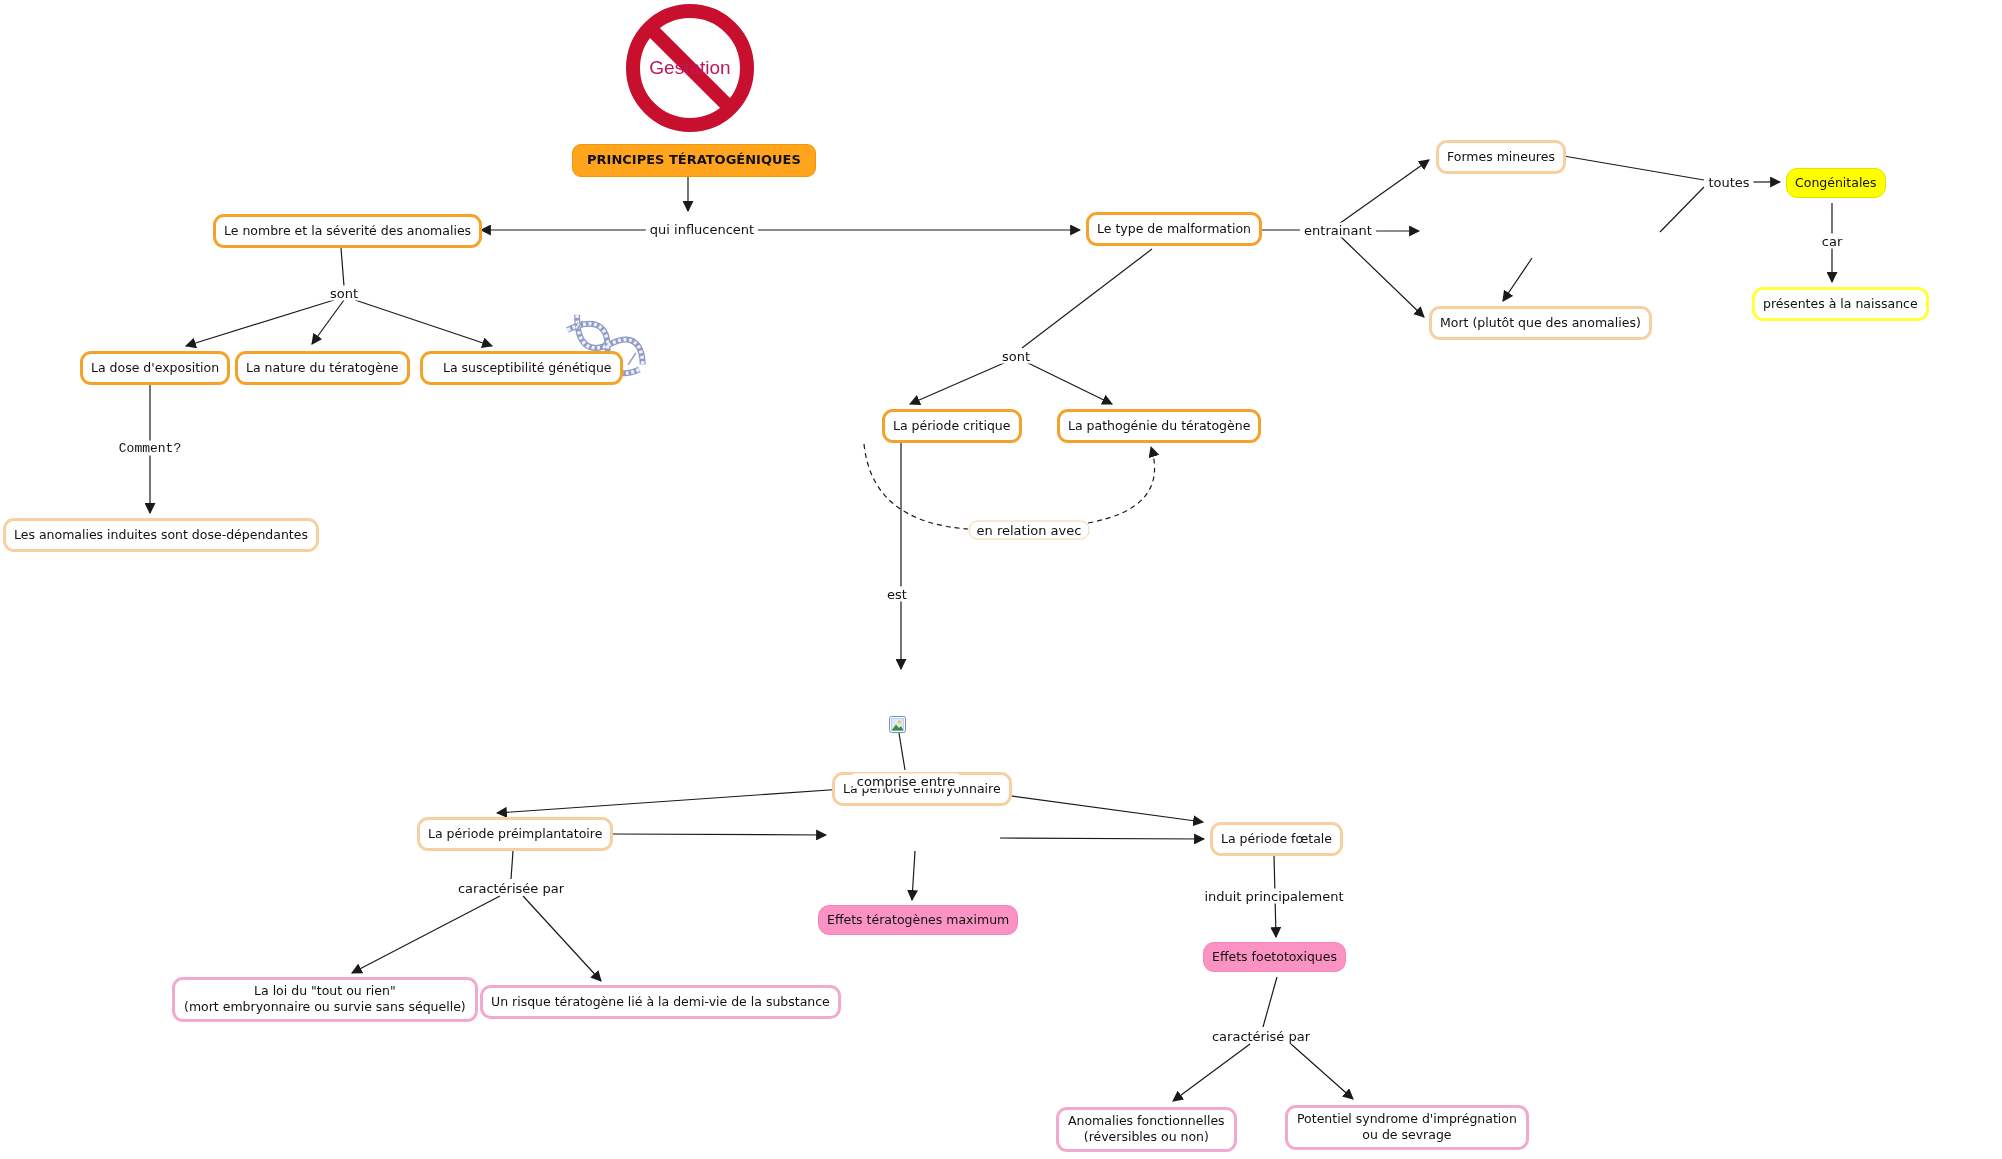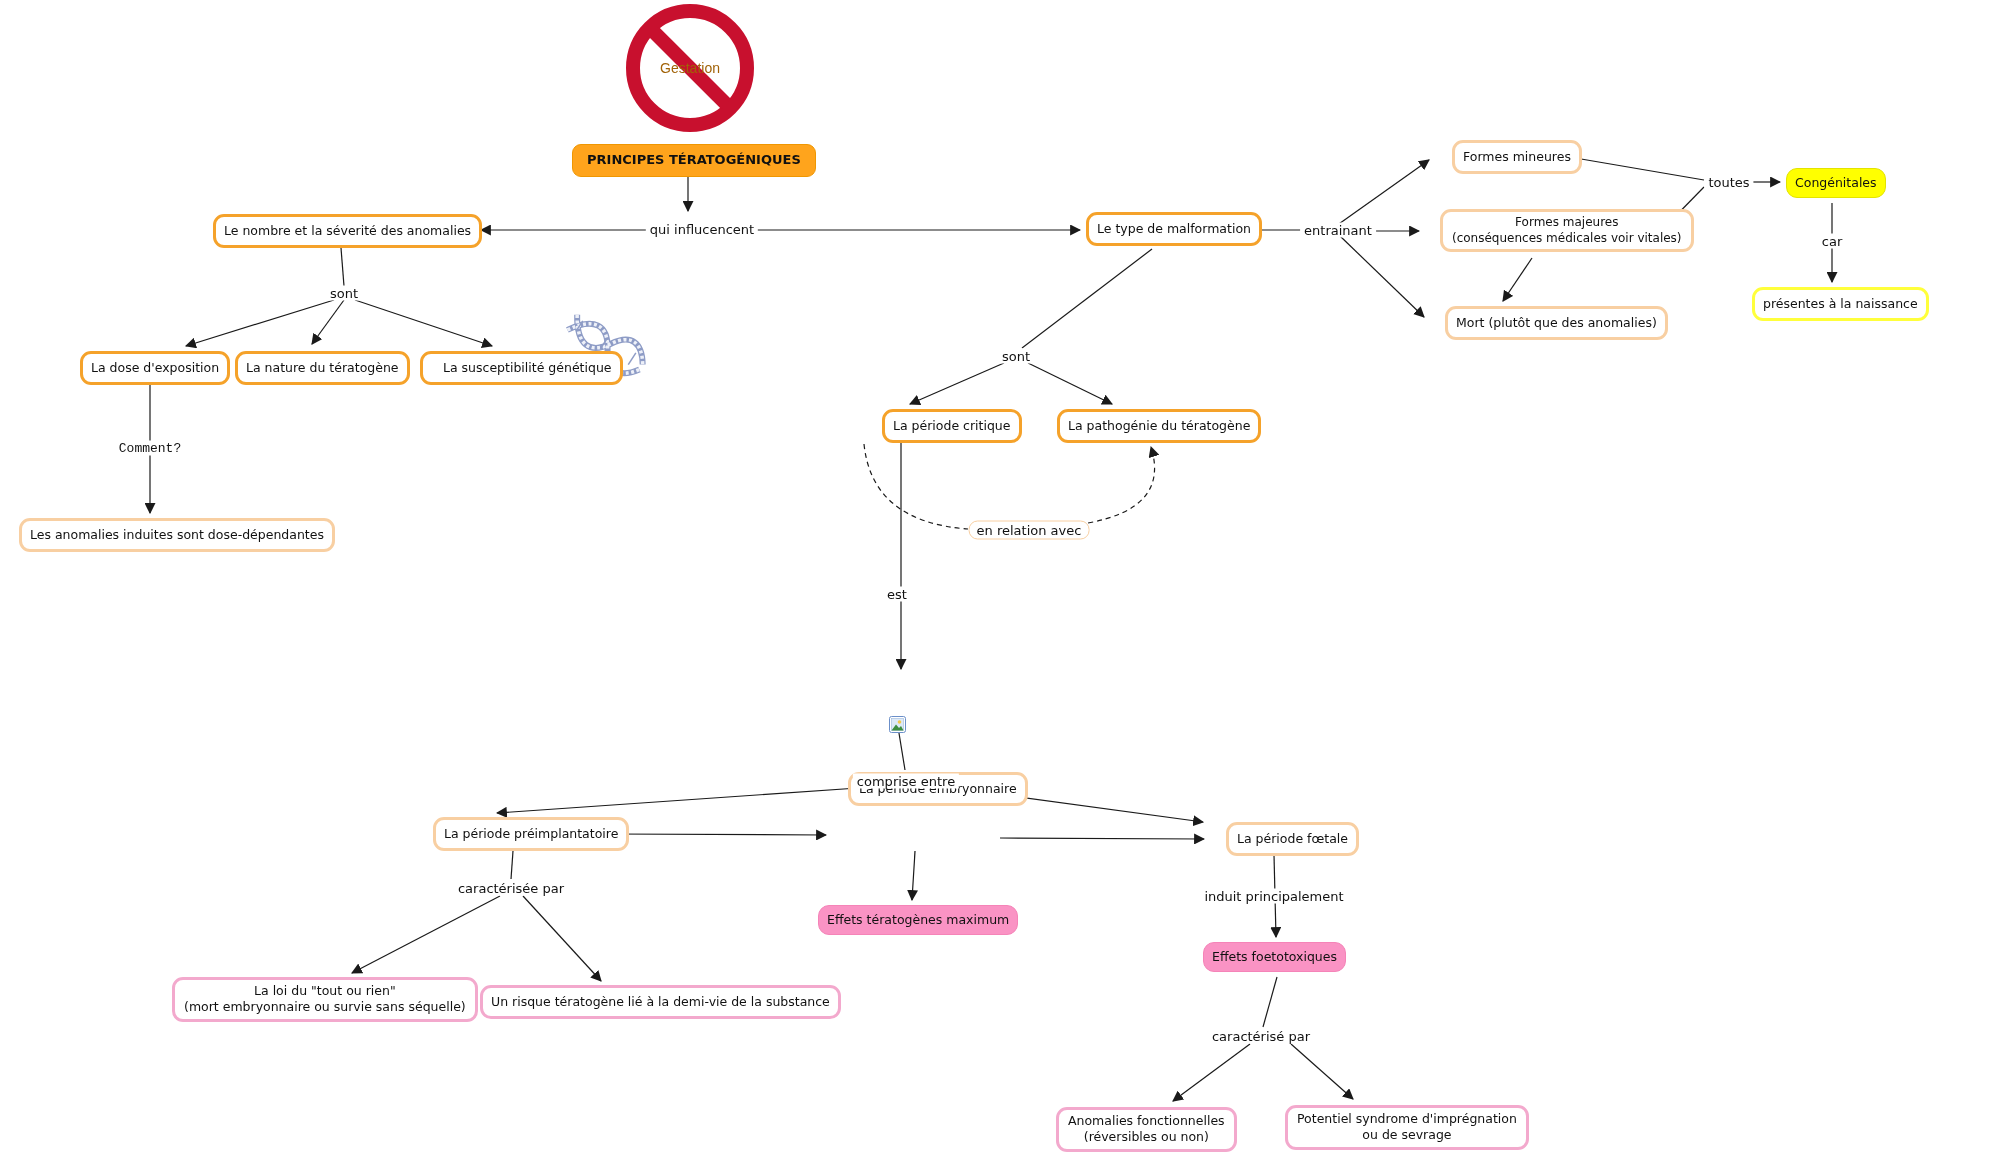--- a/index.html
+++ b/index.html
@@ -5,40 +5,40 @@
   html,body { margin:0; padding:0; background:#fff; }
   #canvas { position:relative; width:2002px; height:1159px; background:#fff;
             font-family:"DejaVu Sans", sans-serif; color:#111; overflow:hidden; }
   #wires { position:absolute; left:0; top:0; width:2002px; height:1159px; }
 
   .node { position:absolute; display:inline-block; background:#fff; border-radius:11px;
           padding:6px 8px; font-size:12.5px; line-height:1.3; text-align:center;
           white-space:pre-line; box-sizing:border-box; }
   .ml { padding:3px 9px; }
   .orange   { border:3px solid #F5A22A; }
-  .peach    { border:3px solid #F8CFA2;margin-left:16px; }
+  .peach    { border:3px solid #F8CFA2; }
   .pinkline { border:3px solid #F3A9CD; }
   .pinkfill { background:#FA93C4; border:1px solid #F584B8; }
   .yellowfill { background:#FFFF00; border:1px solid #E3E300; }
   .yellowline { border:3px solid #FFFF3B; }
   .titlebox { background:#FFA41C; border:1px solid #EF9702; font-weight:bold;
               font-size:13px; border-radius:9px; padding:7px 14px; white-space:nowrap; }
   .sm { font-size:12px; }
 
   .lbl { position:absolute; transform:translate(-50%,-50%); background:#fff;
          padding:0 4px; font-size:13px; white-space:nowrap; }
   .rel { border:1px solid #F8CFA2; border-radius:9px; padding:1px 7px; }
 
   .sign { position:absolute; left:626px; top:4px; width:128px; height:128px; }
   .ring { position:absolute; left:0; top:0; right:0; bottom:0; border:14px solid #C8102E;
           border-radius:50%; box-sizing:border-box; }
   .slash { position:absolute; top:57px; left:13px; width:102px; height:14px;
            background:#C8102E; transform:rotate(45deg); }
   .signtext { position:absolute; top:50%; left:50%; transform:translate(-50%,-50%);
-              font-size:14px; font-family:"Liberation Sans", sans-serif; color:#a16207; }
+              font-size:19px; font-family:"Liberation Sans", sans-serif; color:#be185d; }
   .icon { position:absolute; }
 </style>
 </head>
 <body>
 
 <div id="canvas">
 
   <svg id="wires">
     <defs>
       <marker id="arw" viewBox="0 0 10 10" refX="9" refY="5" markerWidth="11" markerHeight="11" orient="auto" markerUnits="userSpaceOnUse">
@@ -108,22 +108,20 @@
     <rect x="2.5" y="2.5" width="12" height="12" fill="#DCE9F7" stroke="#9DB8DC" stroke-width="0.6"></rect>
     <circle cx="10.5" cy="6" r="1.8" fill="#F2C94C"></circle>
     <path d="M2.5,14.5 L7,8.5 L10,12 L12,10 L14.5,14.5 Z" fill="#3E8E41"></path>
   </svg>
 
   <div class="node titlebox" style="left:572px; top:144px;">PRINCIPES TÉRATOGÉNIQUES</div>
 
   <div class="node orange" style="left:213px; top:214px;">Le nombre et la séverité des anomalies</div>
   <div class="node orange" style="left:1086px; top:212px;">Le type de malformation</div>
   <div class="node peach" style="left:1436px; top:140px;">Formes mineures</div>
-  <div class="node peach ml sm" style="left:1424px; top:209px;">Formes majeures
-(conséquences médicales voir vitales)</div>
   <div class="node peach" style="left:1429px; top:306px;">Mort (plutôt que des anomalies)</div>
   <div class="node yellowfill" style="left:1786px; top:168px;">Congénitales</div>
   <div class="node yellowline" style="left:1752px; top:287px;">présentes à la naissance</div>
   <div class="node orange" style="left:80px; top:351px;">La dose d'exposition</div>
   <div class="node orange" style="left:235px; top:351px;">La nature du tératogène</div>
   <div class="node orange" style="left:420px; top:351px;padding-left:20px;">La susceptibilité génétique</div>
   <div class="node peach" style="left:3px; top:518px;">Les anomalies induites sont dose-dépendantes</div>
   <div class="node orange" style="left:838px; top:409px;margin-left:44px;">La période critique</div>
   <div class="node orange" style="left:1057px; top:409px;">La pathogénie du tératogène</div>
   <div class="node peach" style="left:417px; top:817px;">La période préimplantatoire</div>

